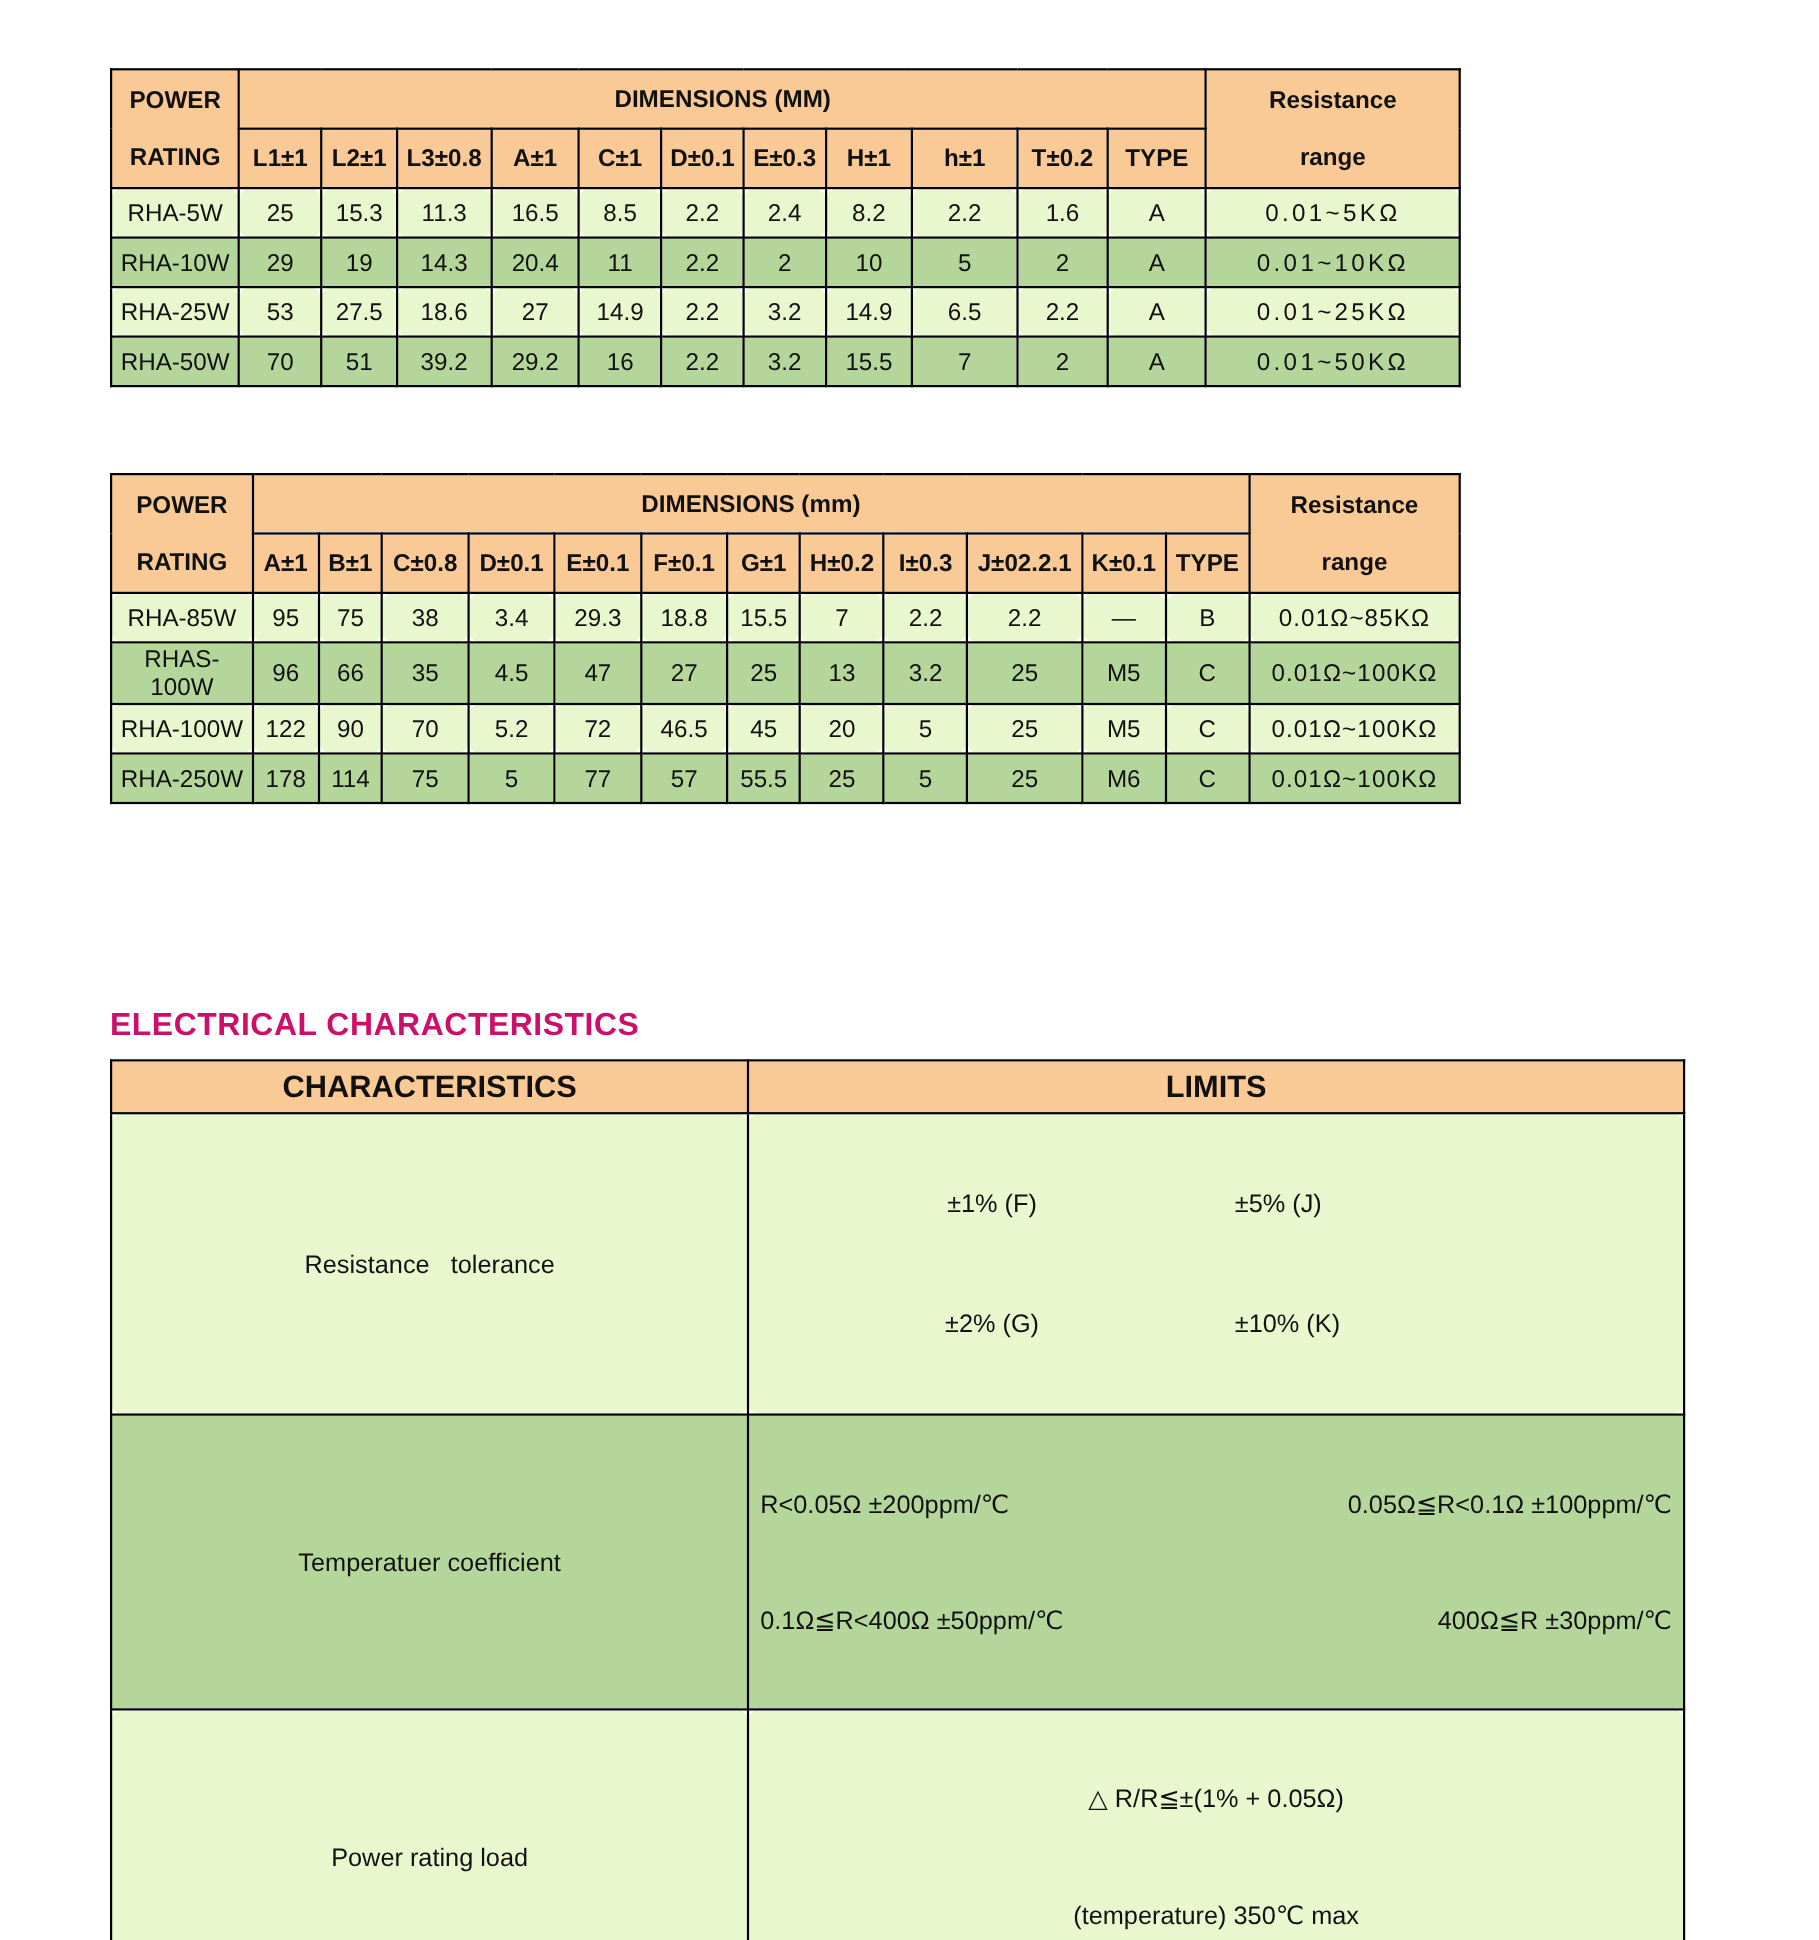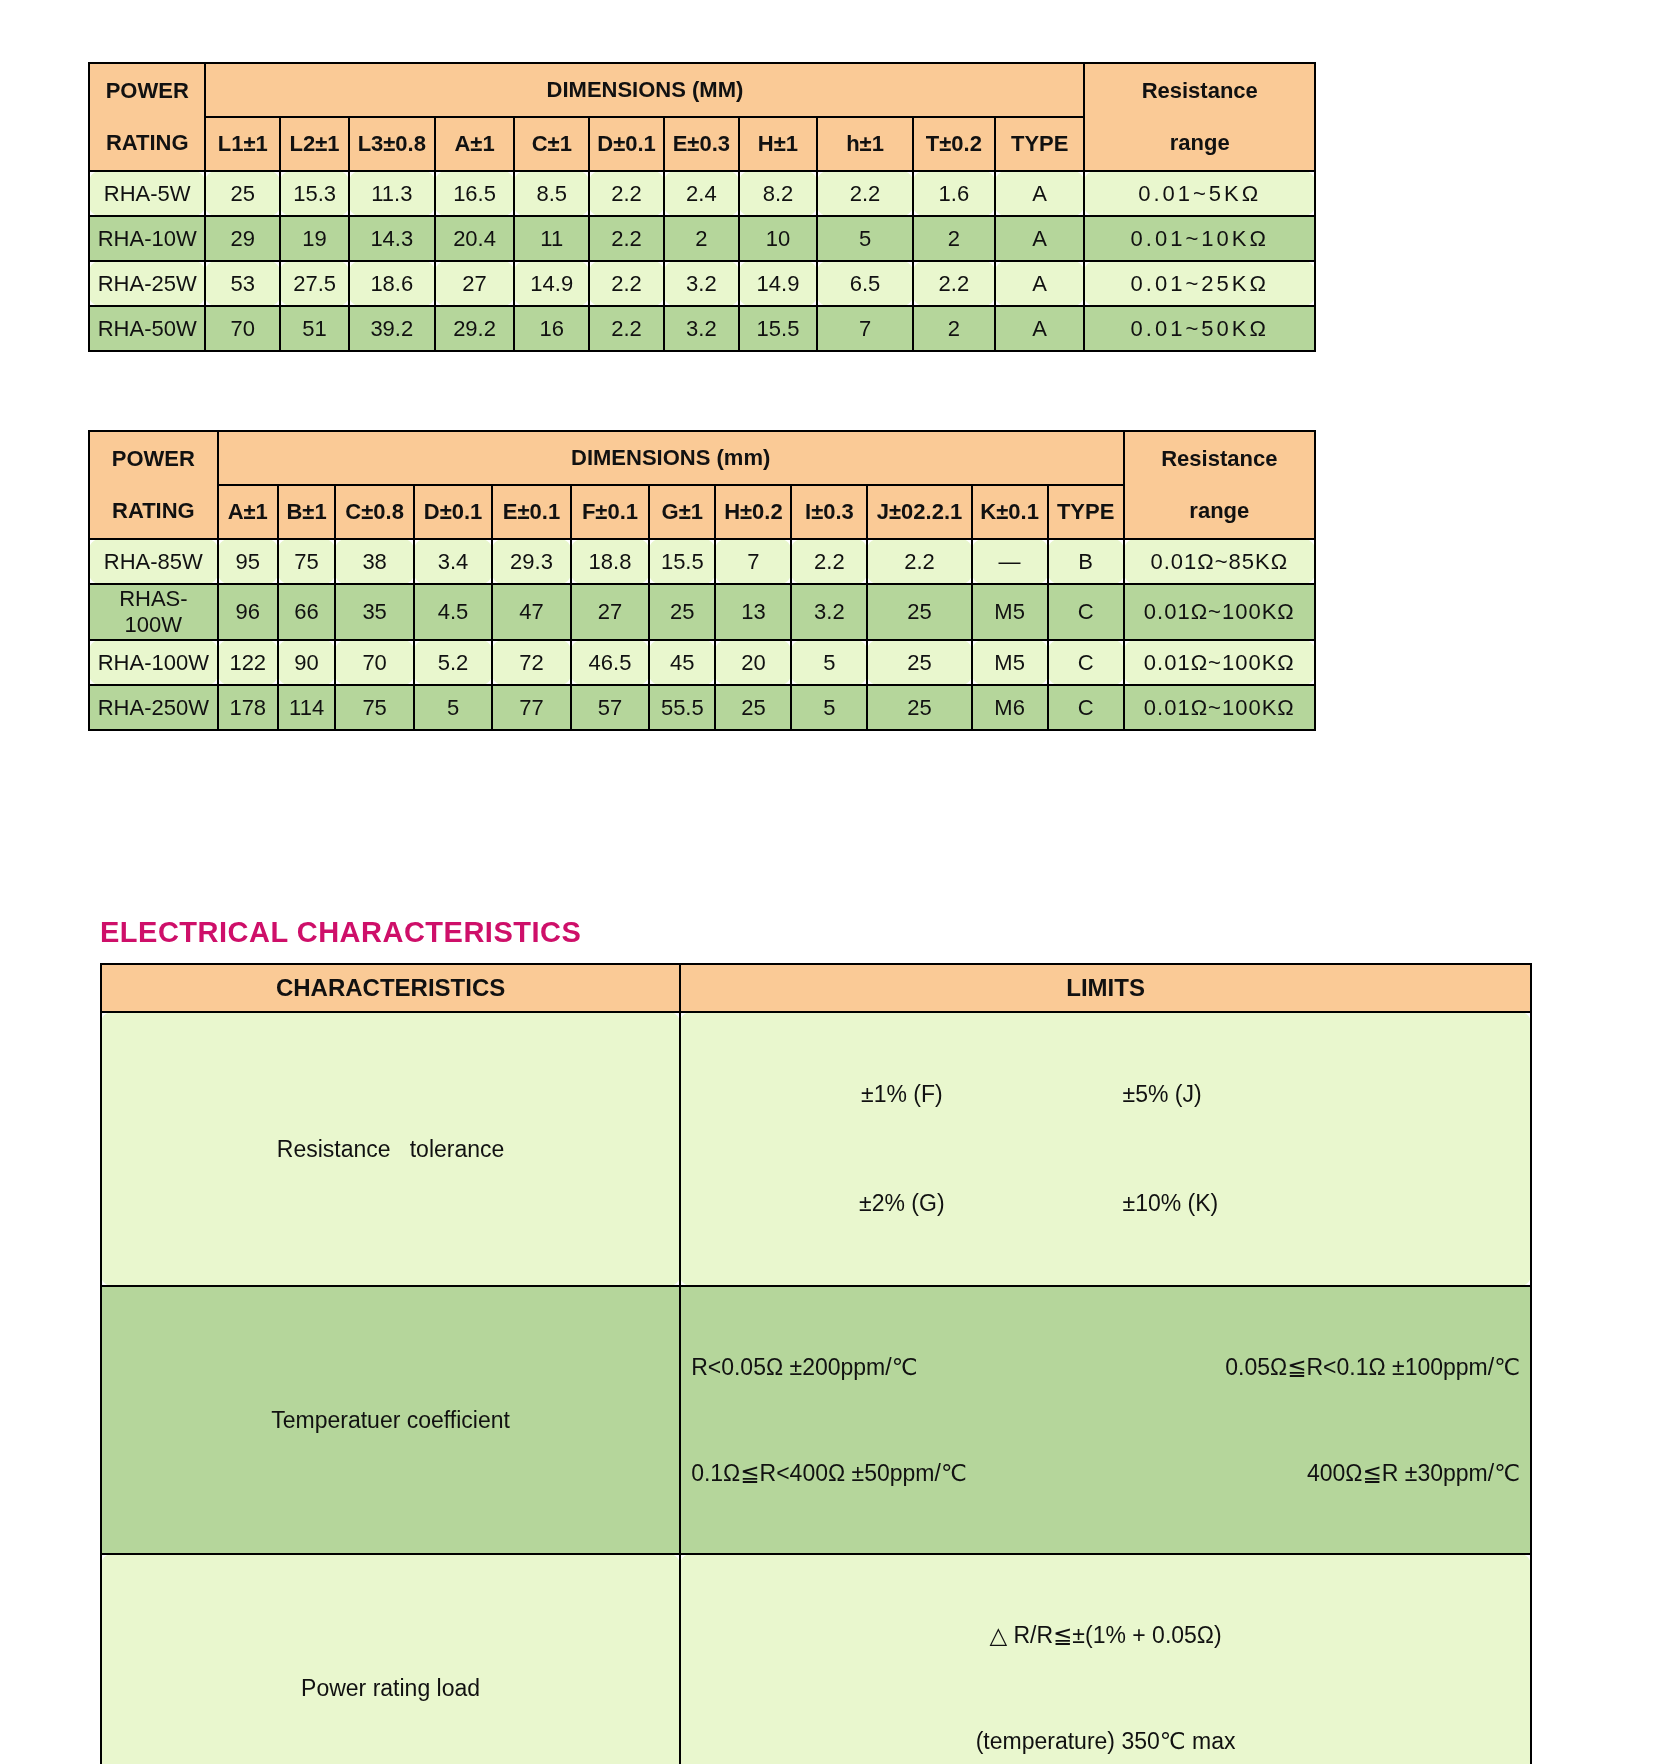--- a/index.html
+++ b/index.html
@@ -7,21 +7,21 @@
     position:relative;
     width:1654px;height:1764px;
     background:#ffffff;
     font-family:"Liberation Sans","DejaVu Sans",sans-serif;
     color:#111111;
   }
   table{border-collapse:collapse;table-layout:fixed;}
   td{border:2px solid #000;text-align:center;vertical-align:middle;overflow:hidden;}
 
   
-  .dimtable{position:absolute;left:88px;width:1228px;}
+  .dimtable{position:absolute;left:100px;width:1228px;}
   .dimtable td{font-size:22px;}
   .t1{top:62px;}
   .t2{top:430px;}
   .hdr-cell{background:#FACA96;font-weight:bold;font-size:23px;}
   .t1 tr.hdr-row{height:52px;}
   .t2 tr.hdr-row{height:52px;}
   .t1 tr.data-row{height:45px;}
   .t2 tr.data-row{height:45px;}
   .twoline div{line-height:52px;height:52px;}
   .row-light td{background:#E9F7CE;border-radius:11px;}
@@ -31,21 +31,21 @@
 
   
   .section-title{
     position:absolute;left:100px;top:916px;
     font-size:29px;font-weight:bold;color:#CE0F69;
     letter-spacing:0.5px;
   }
   .etable{position:absolute;left:100px;top:963px;width:1432px;}
   .etable td{font-size:23px;white-space:pre-wrap;}
   .etable tr.e-hdr{height:48px;}
-  .etable .hdr-cell{font-size:24px;}
+  .etable .hdr-cell{font-size:28px;}
   .r-tol{height:110px;}
   .r-tmp{height:104px;}
   .r-pwr{height:104px;}
   .limits-cell{padding:0;}
   .lline{width:100%;}
   .lh55{height:55px;line-height:55px;}
   .lh52{height:52px;line-height:52px;}
   .pairline{display:flex;}
   .pairline .pa{flex:0 0 52%;text-align:center;}
   .pairline .pb{flex:1;text-align:left;}

